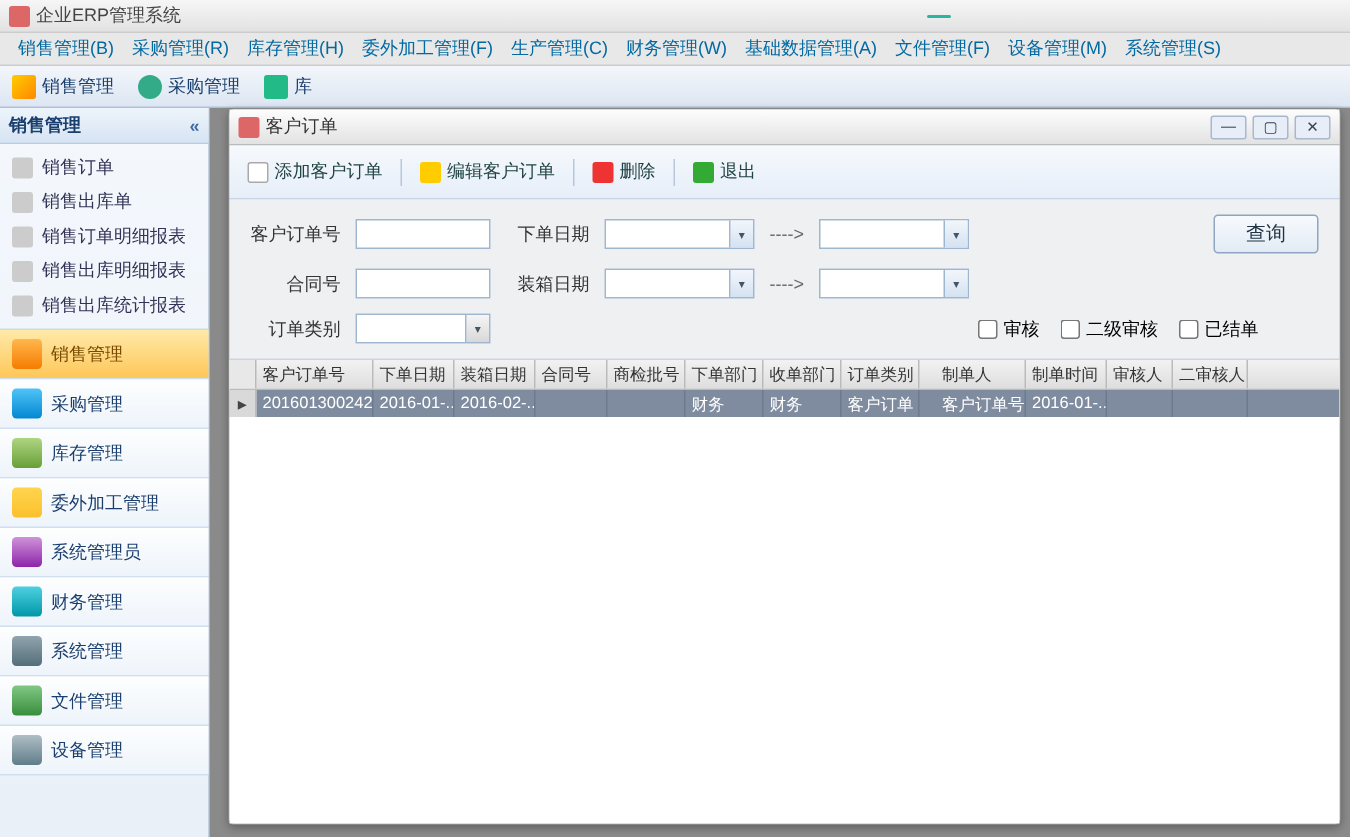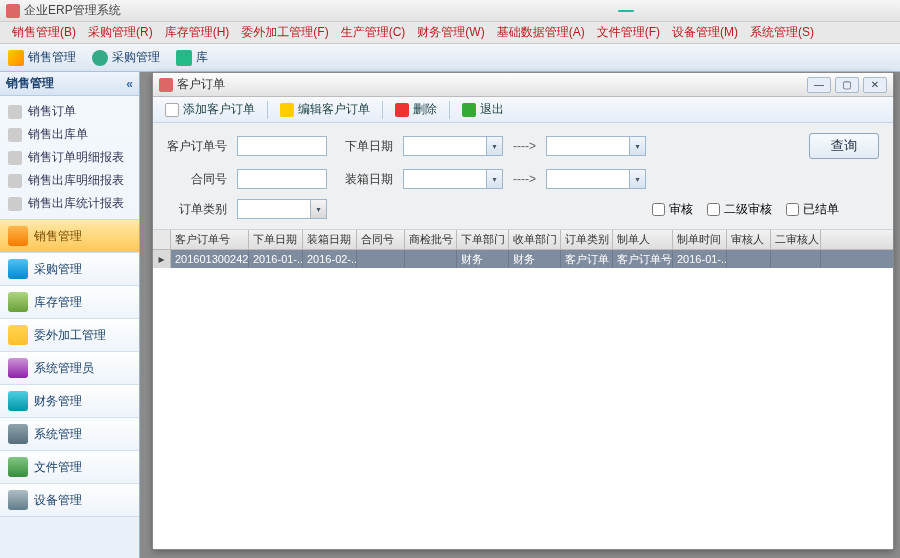--- a/index.html
+++ b/index.html
@@ -6,21 +6,21 @@
 body { background: #e8e8e8; width: 900px; height: 558px; overflow: hidden; font-size: 12px; }
 
 
 .titlebar { height: 22px; background: linear-gradient(#f6f6f6,#e2e2e2); display: flex; align-items: center; padding: 0 6px; border-bottom: 1px solid #ccc; }
 .titlebar .app-icon { width: 14px; height: 14px; background: #d66; margin-right: 4px; border-radius: 2px; }
 .titlebar .title-text { color: #444; }
 .titlebar .badge { margin-left: auto; margin-right: 260px; background: #2ab5a0; color: #fff; padding: 1px 8px; border-radius: 2px; font-size: 10px; }
 
 
 .menubar { height: 22px; background: #e8e8e8; display: flex; align-items: center; padding: 0 6px; border-bottom: 1px solid #ccc; }
-.menubar .menu-item { padding: 2px 6px; cursor: pointer; color: #b91c1c; }
+.menubar .menu-item { padding: 2px 6px; cursor: pointer; color: #0369a1; }
 
 
 .toolstrip { height: 28px; background: linear-gradient(#f3f6fb,#dce6f2); display: flex; align-items: center; border-bottom: 1px solid #a9c1de; }
 .tool-btn { display: flex; align-items: center; padding: 2px 8px; height: 100%; cursor: pointer; color: #1a3f6e; }
 .tool-btn .ico { width: 16px; height: 16px; margin-right: 4px; }
 .ico-pen { background: linear-gradient(135deg,#fc0,#f80); border-radius: 2px; }
 .ico-cart { background: #3a8; border-radius: 50%; }
 .ico-house { background: #2b8; border-radius: 2px; }
 
 
@@ -39,21 +39,21 @@
 
 
 .client { flex: 1; position: relative; background: #8a8a8a; }
 .mdi-window { position: absolute; left: 12px; top: 0; right: 6px; height: 478px; background: #f0f0f0; border: 1px solid #888; border-radius: 4px; box-shadow: 0 2px 6px rgba(0,0,0,.3); display: flex; flex-direction: column; }
 .mdi-title { height: 24px; background: linear-gradient(#fdfdfd,#e2e2e2); border-bottom: 1px solid #bbb; display: flex; align-items: center; padding: 0 6px; }
 .mdi-title .mdi-icon{width:14px;height:14px;background:#d66;margin-right:4px;border-radius:2px;}
 .mdi-title .mdi-caption{color:#333;}
 .mdi-title .win-ctrls{margin-left:auto;display:flex;gap:4px;}
 .mdi-title .win-btn{width:24px;height:16px;border:1px solid #a7b8cf;background:#e7eef7;border-radius:2px;display:flex;align-items:center;justify-content:center;font-size:10px;color:#345;cursor:pointer;}
 
-.mdi-toolbar{height:26px;background:linear-gradient(#f6f9fd,#e6eef8);border-bottom:1px solid #c6d4e6;display:flex;align-items:center;padding:0 6px;gap:4px;}
+.mdi-toolbar{height:36px;background:linear-gradient(#f6f9fd,#e6eef8);border-bottom:1px solid #c6d4e6;display:flex;align-items:center;padding:0 6px;gap:4px;}
 .mdi-toolbar .tb{display:flex;align-items:center;padding:2px 6px;cursor:pointer;border-radius:2px;color:#244;}
 .mdi-toolbar .tb .tbi{width:14px;height:14px;margin-right:4px;border-radius:2px;}
 .tbi-add{background:#fff;border:1px solid #aaa;} .tbi-edit{background:#fc0;} .tbi-del{background:#e33;border-radius:50%;} .tbi-exit{background:#3a3;border-radius:50%;}
 .mdi-toolbar .sep{width:1px;height:18px;background:#b8c8dc;margin:0 2px;}
 
 .form-area{padding:10px 14px;display:flex;flex-direction:column;gap:10px;border-bottom:1px solid #cbd5e2;background:#eef0f2;}
 .form-row{display:flex;align-items:center;gap:10px;}
 .form-label{width:60px;text-align:right;color:#333;}
 .form-input{height:20px;border:1px solid #9fb6cf;background:#fff;padding:0 4px;}
 .form-input.w85{width:90px;}
@@ -65,21 +65,21 @@
 .chk{display:flex;align-items:center;gap:4px;}
 .chk input{width:13px;height:13px;}
 
 .grid-area{flex:1;background:#fff;overflow:hidden;}
 .grid-header{display:flex;height:20px;background:linear-gradient(#f2f2f2,#dedede);border-bottom:1px solid #bbb;}
 .grid-header .row-handle, .grid-row .row-handle{width:18px;border-right:1px solid #bbb;background:#e8e8e8;}
 .gh-cell{border-right:1px solid #bbb;padding:2px 4px;color:#333;font-size:11px;display:flex;align-items:center;overflow:hidden;white-space:nowrap;}
 .grid-row{display:flex;height:18px;background:#7f8ca0;color:#fff;}
 .grid-row .row-handle{background:#d9d9d9;display:flex;align-items:center;justify-content:center;color:#444;}
 .gc{border-right:1px solid #6d7a8e;padding:1px 4px;font-size:11px;display:flex;align-items:center;overflow:hidden;white-space:nowrap;}
-.c0{width:78px;} .c1{width:54px;} .c2{width:54px;} .c3{width:48px;} .c4{width:52px;} .c5{width:52px;} .c6{width:52px;} .c7{width:52px;} .c8{width:60px;} .c9{width:54px;} .c10{width:44px;} .c11{width:50px;}
+.c0{width:78px;} .c1{width:54px;} .c2{width:54px;} .c3{width:48px;} .c4{width:52px;} .c5{width:52px;} .c6{width:52px;} .c7{width:52px;} .c8{width:60px;margin-left:11px;} .c9{width:54px;} .c10{width:44px;} .c11{width:50px;}
 </style>
 </head>
 <body>
 
 <div class="titlebar">
   <div class="app-icon"></div>
   <span class="title-text">企业ERP管理系统</span>
   <span class="badge"></span>
 </div>
 

